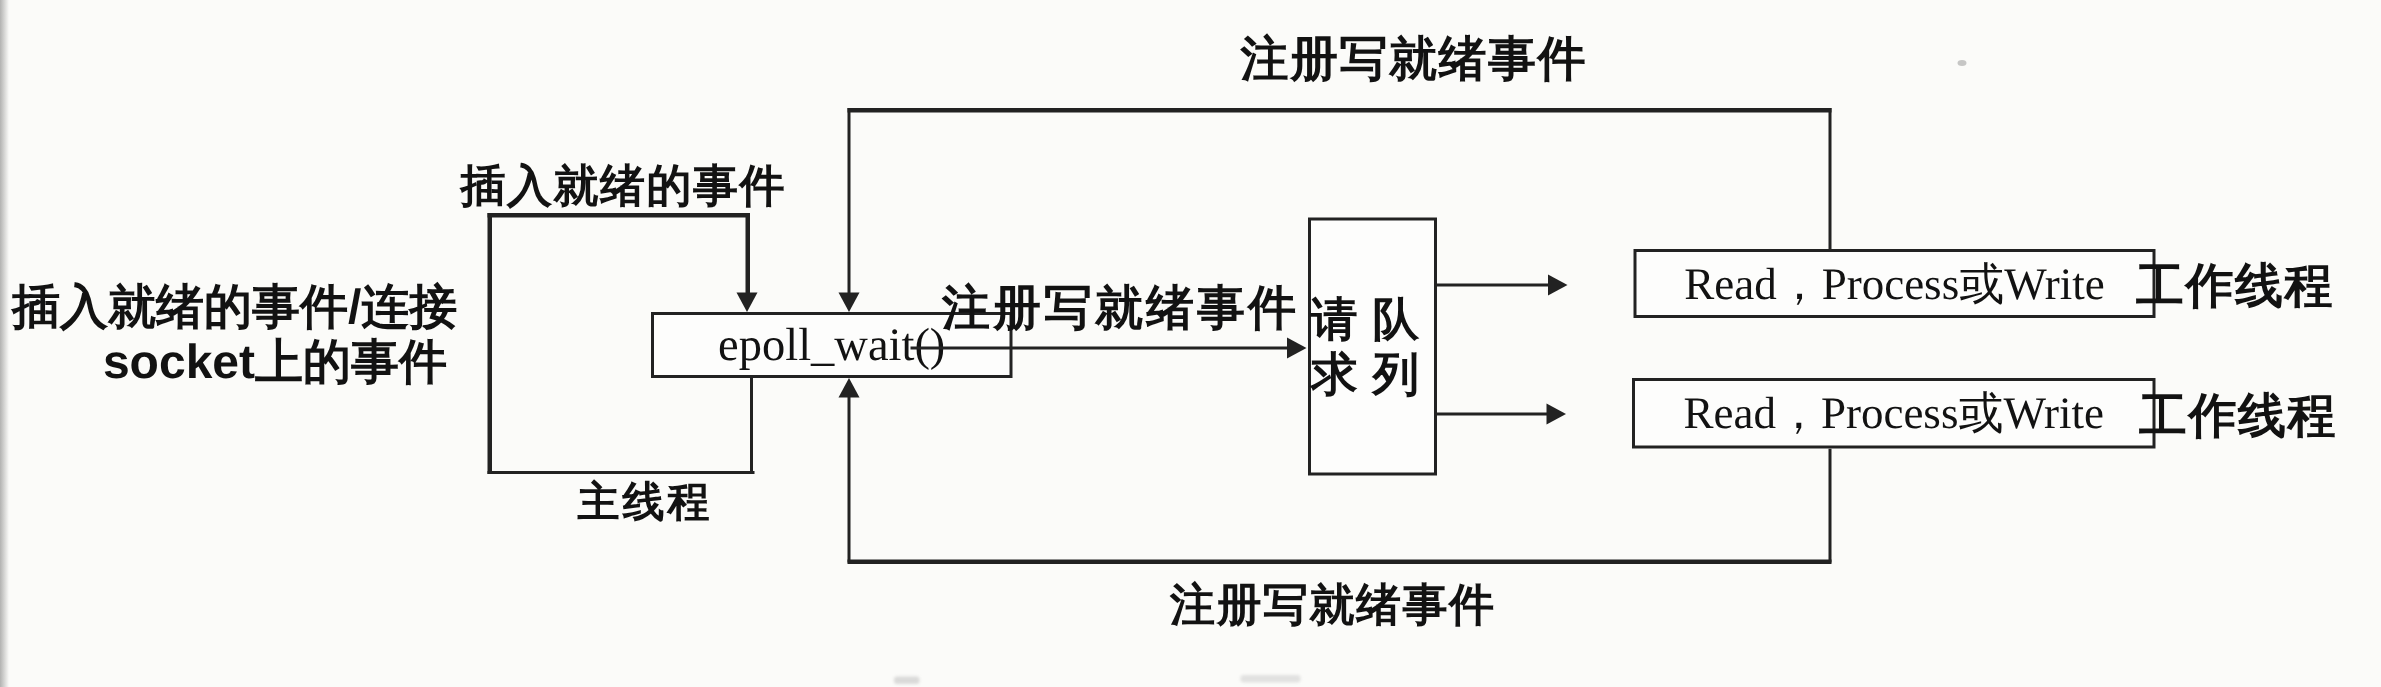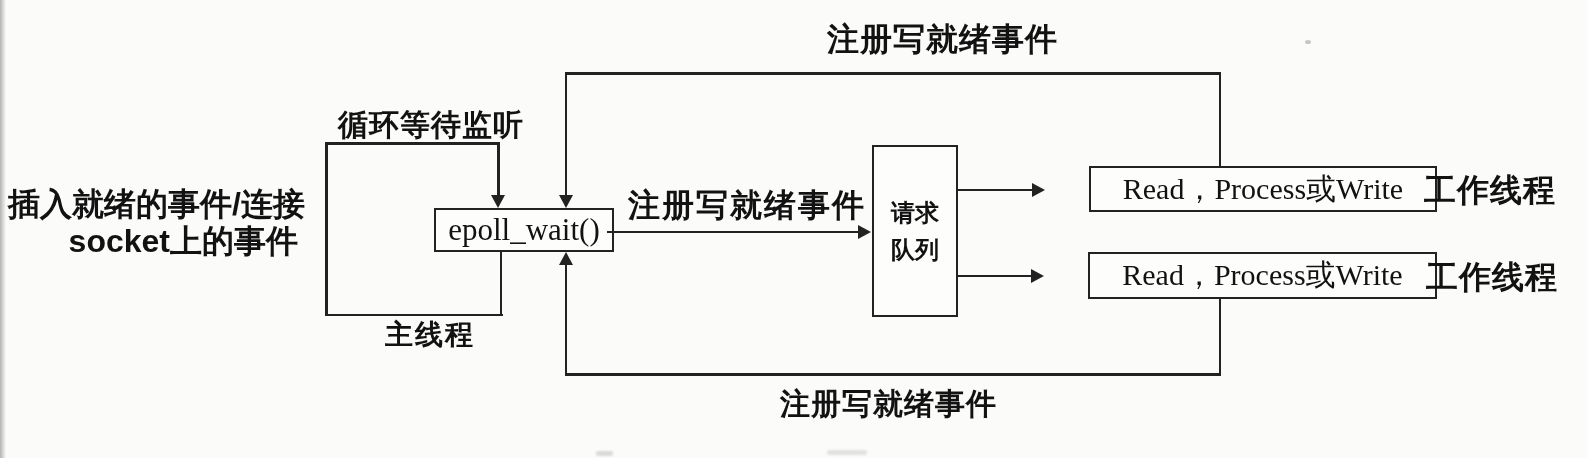--- a/index.html
+++ b/index.html
@@ -36,22 +36,22 @@
   }
   .ah{position:absolute;width:0;height:0;}
   .ah-down{border-left:7px solid transparent;border-right:7px solid transparent;border-top:13px solid var(--line);}
   .ah-up{border-left:7px solid transparent;border-right:7px solid transparent;border-bottom:13px solid var(--line);}
   .ah-right{border-top:7px solid transparent;border-bottom:7px solid transparent;border-left:13px solid var(--line);}
   .artifact{position:absolute;border-radius:50%;}
   .edge-shadow{
     position:absolute;left:0;top:0;width:6px;height:458px;
     background:linear-gradient(to right, rgba(60,60,60,0.38), rgba(60,60,60,0));
   }
-  .queue-text{display:flex;flex-direction:column;align-items:center;justify-content:center;
-    font-weight:700;font-size:24px;line-height:37px;color:var(--text);}
+  .queue-text{display:flex;flex-direction:row;align-items:center;justify-content:center;
+    font-weight:700;font-size:31px;line-height:37px;color:var(--text);}
 </style>
 </head>
 <body>
 
 <div class="canvas">
 
   <div class="edge-shadow"></div>
   <div class="artifact" style="left:1305px;top:40px;width:6px;height:4px;background:#9b9b9b;opacity:.55;filter:blur(.5px);"></div>
   <div class="artifact" style="left:596px;top:451px;width:17px;height:5px;background:#b9b9b9;opacity:.5;filter:blur(1px);border-radius:2px;"></div>
   <div class="artifact" style="left:827px;top:450px;width:40px;height:5px;background:#c2c2c2;opacity:.45;filter:blur(1px);border-radius:2px;"></div>
@@ -66,21 +66,21 @@
   <div class="ln" style="left:564.5px;top:72px;width:2.5px;height:124px;"></div>
   <div class="ah ah-down" style="left:559px;top:195px;"></div>
   <div class="ln" style="left:564.5px;top:72px;width:656px;height:2.5px;"></div>
   <div class="ln" style="left:1218.5px;top:72px;width:2.5px;height:95px;"></div>
 
   <div class="ln" style="left:1218.5px;top:299px;width:2.5px;height:76px;"></div>
   <div class="ln" style="left:564.5px;top:373px;width:656px;height:2.5px;"></div>
   <div class="ln" style="left:564.5px;top:261px;width:2.5px;height:114px;"></div>
   <div class="ah ah-up" style="left:559px;top:252px;"></div>
 
-  <div class="box serif" style="left:390px;top:208px;width:180px;height:44px;font-size:31px;">
+  <div class="box serif" style="left:390px;top:208px;width:241px;height:44px;font-size:31px;">
     <span>epoll_wait()</span>
   </div>
 
   <div class="ln" style="left:607px;top:230.5px;width:252px;height:2.5px;"></div>
   <div class="ah ah-right" style="left:858px;top:225px;"></div>
   <div class="lbl" style="left:622px;top:187px;width:244px;font-size:32px;letter-spacing:2px;">注册写就绪事件</div>
 
   <div class="box" style="left:872px;top:145px;width:86px;height:172px;">
     <div class="queue-text">
       <span>请求</span>
@@ -96,21 +96,21 @@
   <div class="box serif" style="left:1045px;top:166px;width:348px;height:46px;font-size:30px;">
     <span>Read，Process或Write</span>
   </div>
   <div class="box serif" style="left:1044px;top:252px;width:349px;height:47px;font-size:30px;">
     <span>Read，Process或Write</span>
   </div>
 
   <div class="lbl" style="left:1416px;top:172px;width:140px;font-size:32px;letter-spacing:1px;">工作线程</div>
   <div class="lbl" style="left:1418px;top:259px;width:140px;font-size:32px;letter-spacing:1px;">工作线程</div>
 
-  <div class="lbl" style="left:300px;top:108px;width:224px;font-size:30px;letter-spacing:1px;">循环等待监听</div>
+  <div class="lbl" style="left:300px;top:108px;width:224px;font-size:30px;letter-spacing:1px;">插入就绪的事件</div>
 
   <div class="lbl" style="left:8px;top:186px;width:290px;font-size:32px;line-height:37px;">
     <div>插入就绪的事件/连接</div>
     <div>socket上的事件</div>
   </div>
 
   <div class="lbl" style="left:355px;top:319px;width:120px;font-size:28px;letter-spacing:2px;">主线程</div>
 
   <div class="lbl" style="left:818px;top:21px;width:240px;font-size:32px;letter-spacing:1px;">注册写就绪事件</div>
 

